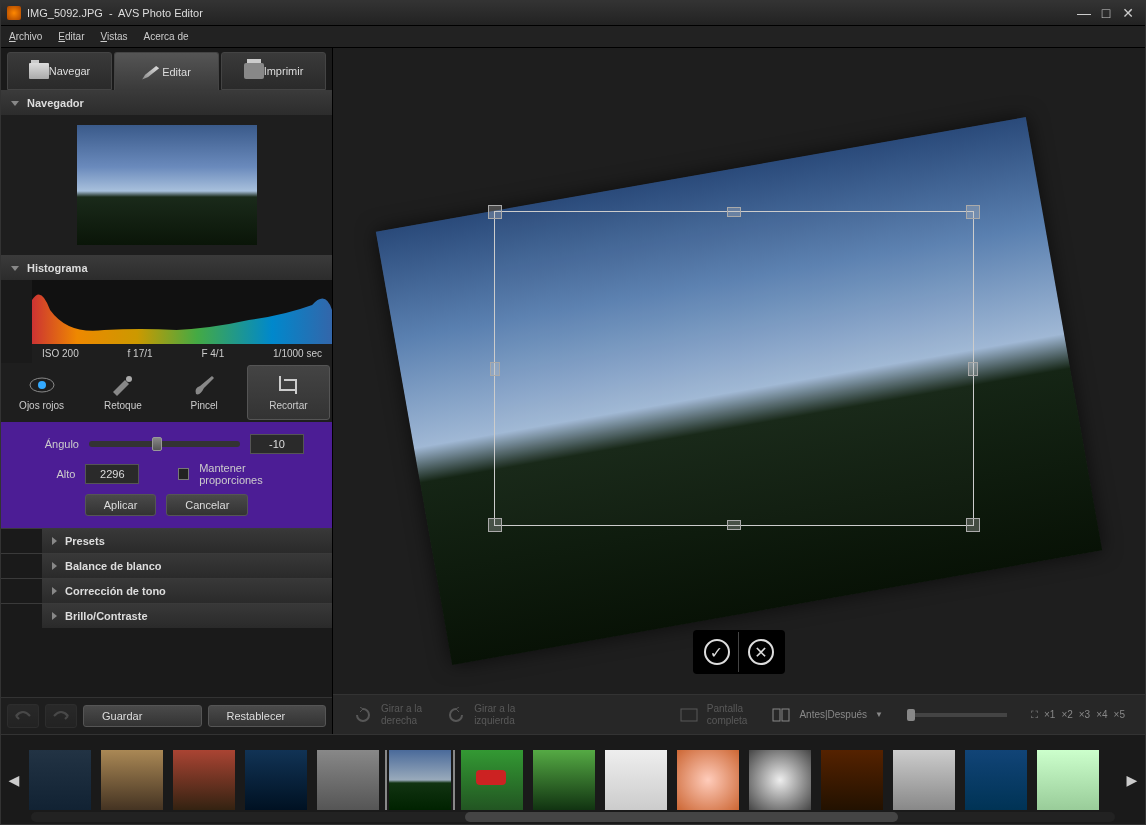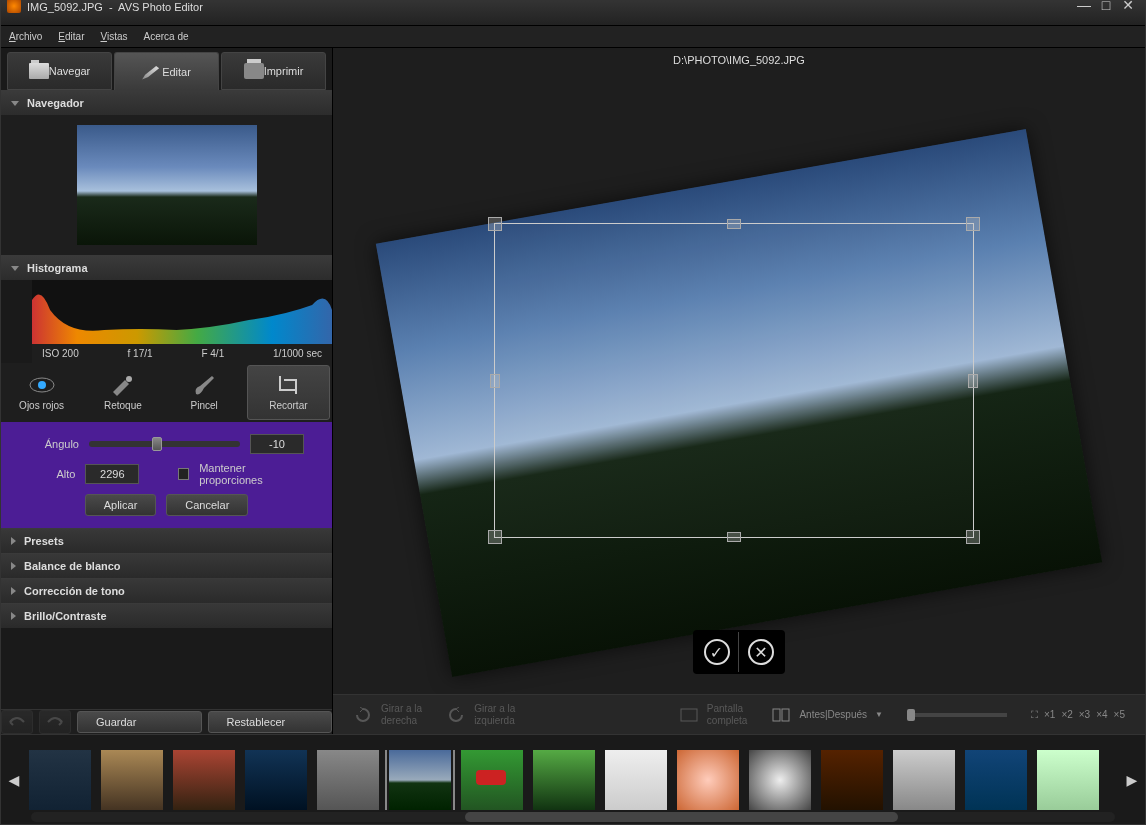--- a/index.html
+++ b/index.html
@@ -1,19 +1,19 @@
 <!DOCTYPE html>
 <html><head>
 <meta charset="utf-8">
 <style>
 * { margin: 0; padding: 0; box-sizing: border-box; font-family: Arial, sans-serif; }
 body { background: #000; color: #ccc; width: 1146px; height: 825px; overflow: hidden; font-size: 11px; }
 .window { width: 1146px; height: 825px; background: #1a1a1a; display: flex; flex-direction: column; border: 1px solid #333; }
 
-.titlebar { height: 22px; background: linear-gradient(#333,#222); display: flex; align-items: flex-end; padding: 12px 6px; border-bottom: 1px solid #000; }
+.titlebar { height: 22px; background: linear-gradient(#333,#222); display: flex; align-items: center; padding: 12px 6px; border-bottom: 1px solid #000; }
 .titlebar .icon { width: 14px; height: 14px; background: radial-gradient(circle,#f80,#a40); border-radius: 2px; margin-right: 6px; }
 .titlebar .title { color: #ddd; font-size: 11px; }
 .titlebar .spacer { flex: 1; }
 .titlebar .winbtn { width: 22px; height: 16px; display: flex; align-items: center; justify-content: center; color: #ccc; cursor: pointer; font-size: 14px; }
 
 .menubar { height: 22px; background: #222; display: flex; align-items: center; padding: 0 8px; gap: 16px; border-bottom: 1px solid #000; }
 .menubar span { color: #ccc; font-size: 10px; cursor: pointer; }
 .menubar span u { text-decoration: underline; }
 
 .content { flex: 1; display: flex; overflow: hidden; }
@@ -51,23 +51,23 @@
 .crop-opts { padding: 12px 28px; background: #4c1d95; }
 .row { display: flex; align-items: center; gap: 10px; margin-bottom: 8px; }
 .row label { width: 50px; text-align: right; color: #ccc; font-size: 11px; }
 .slider { flex: 1; height: 6px; background: #333; border-radius: 3px; position: relative; }
 .slider .thumb { position: absolute; top: -4px; width: 10px; height: 14px; background: linear-gradient(#888,#555); border: 1px solid #999; border-radius: 2px; }
 .numbox { width: 54px; height: 20px; background: #2a2a2a; border: 1px solid #555; color: #ddd; text-align: center; font-size: 11px; }
 .chk { width: 12px; height: 12px; border: 1px solid #777; background: #222; }
 .btns { display: flex; gap: 10px; justify-content: center; margin-top: 6px; }
 .btn { padding: 4px 18px; background: linear-gradient(#4a4a4a,#333); border: 1px solid #555; border-radius: 3px; color: #ddd; cursor: pointer; font-size: 11px; }
 
-.collapse-panels .panel-head { background: linear-gradient(#383838,#2a2a2a); }
-
-.bottom-actions { display: flex; align-items: center; gap: 6px; background: #1e1e1e; border-top: 1px solid #333; margin-top: auto; }
+.collapse-panels .panel-head { background: linear-gradient(#383838,#2a2a2a); margin-left: 41px; }
+
+.bottom-actions { display: flex; align-items: center; gap: 6px; padding: 6px; background: #1e1e1e; border-top: 1px solid #333; margin-top: auto; }
 .iconbtn { width: 32px; height: 24px; background: linear-gradient(#3a3a3a,#2a2a2a); border: 1px solid #444; border-radius: 3px; display: flex; align-items: center; justify-content: center; cursor: pointer; }
 .iconbtn.disabled { opacity: 0.4; }
 
 .main { flex: 1; display: flex; flex-direction: column; background: #1e1e1e; }
 .filepath { height: 24px; display: flex; align-items: center; justify-content: center; color: #ddd; font-size: 11px; }
 .canvas-area { flex: 1; position: relative; display: flex; align-items: center; justify-content: center; background: #1e1e1e; overflow: hidden; }
 .photo-wrap { position: relative; width: 640px; height: 480px; }
 .photo-rot { position: absolute; width: 660px; height: 440px; background: linear-gradient(to bottom,#2a4a7a 0%,#5a80b0 25%,#a0b8d5 50%,#152515 58%,#081206 100%); transform: rotate(-10deg); left: -10px; top: 40px; box-shadow: 0 0 20px rgba(0,0,0,0.6); }
 .crop-box { position: absolute; left: 75px; top: 80px; width: 480px; height: 315px; border: 1px solid #ccc; background: rgba(255,255,255,0.02); }
 .crop-box .h { position: absolute; width: 14px; height: 14px; border: 1px solid #aaa; background: rgba(200,200,200,0.3); }
@@ -267,21 +267,20 @@
               <path d="M16,6 L13,3 M16,6 L13,9" stroke="#888" stroke-width="2"></path>
             </svg>
           </div>
         <div class="btn" style="flex:1">Guardar</div>
         <div class="btn" style="flex:1">Restablecer</div>
       </div>
 
     </div>
 
     <div class="main">
-      <div class="filepath">D:\PHOTO\IMG_5092.JPG</div>
       <div class="canvas-area">
         <div class="photo-wrap">
           <div class="photo-rot"></div>
           <div class="crop-box">
             <div class="h tl"></div>
             <div class="h tr"></div>
             <div class="h bl"></div>
             <div class="h br"></div>
             <div class="h tc"></div>
             <div class="h bc"></div>

